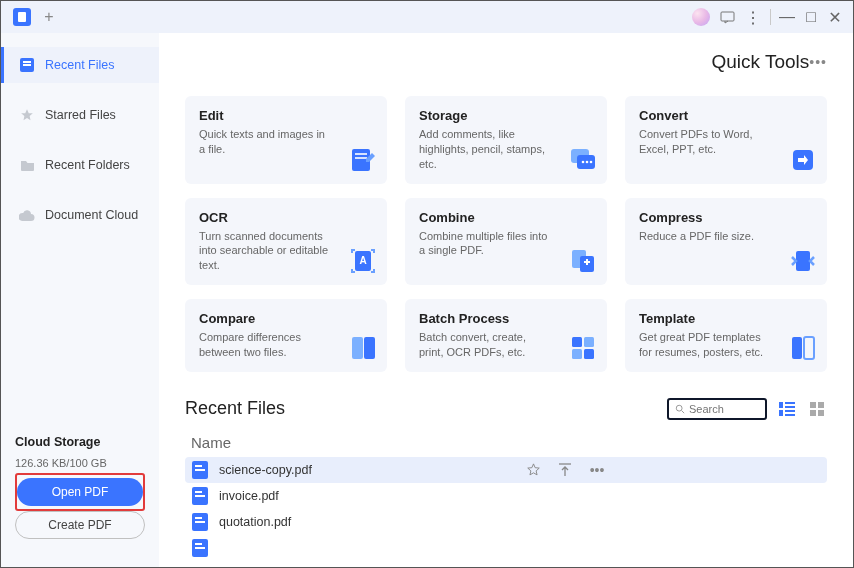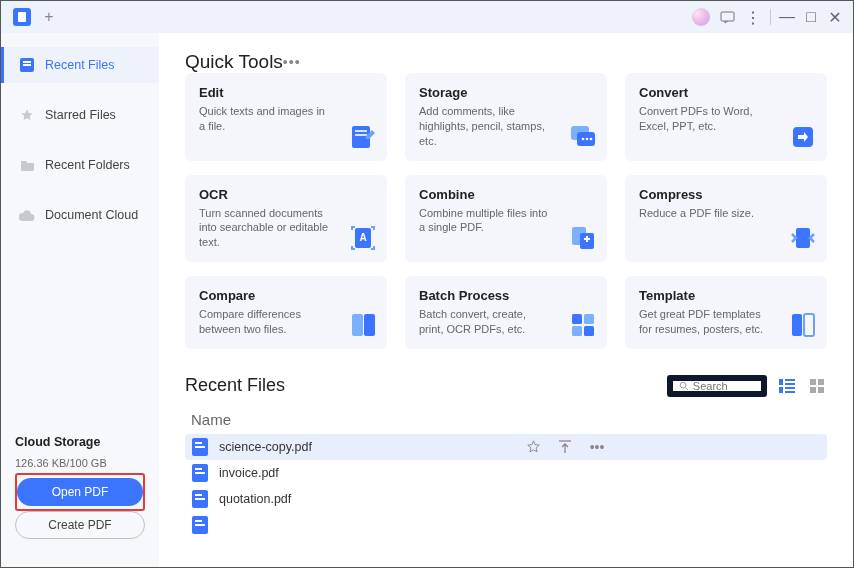--- a/index.html
+++ b/index.html
@@ -26,34 +26,34 @@
   .sb-bottom { padding: 0 14px 18px 14px;}
   .cs-title { font-size:12.5px; font-weight:600; color:#222; margin-bottom:8px;}
   .cs-usage { font-size:11px; color:#666; margin-bottom:4px;}
   .btn { width:100%; height:28px; border-radius:14px; font-size:12px; display:flex; align-items:center; justify-content:center; cursor:pointer; margin-bottom:10px;}
   .btn-primary { background:#3a74ff; color:#fff; border:none;}
   .btn-outline { background:transparent; color:#444; border:1px solid #c0c0c0;}
   .highlight-box { border:2px solid #e23b3b; border-radius:3px; padding:3px 0; }
   .highlight-box .btn { margin-bottom:0;}
   
   .content { flex:1; padding: 18px 26px 0 26px; overflow:hidden; background:#fff;}
-  .qt-header { display:flex; justify-content:flex-start; align-items:center; margin-bottom:0;}
+  .qt-header { display:flex; justify-content:flex-end; align-items:center; margin-bottom:23px;}
   .qt-title { font-size:19px; font-weight:500; color:#222;}
   .dots { color:#888; letter-spacing:1px; font-size:14px;}
   
   .tools-grid { display:grid; grid-template-columns: repeat(3, 1fr); gap: 14px 18px; margin-bottom:26px;}
   .tool-card { background:#f4f6fb; border-radius:6px; padding:12px 14px; position:relative; min-height:72px; cursor:pointer;}
   .tool-title { font-size:13px; font-weight:600; color:#222; margin-bottom:4px;}
   .tool-desc { font-size:11px; color:#666; line-height:1.35; max-width:130px;}
   .tool-icon { position:absolute; right:10px; bottom:10px; width:28px; height:28px; display:flex; align-items:center; justify-content:center;}
   
   .rf-header { display:flex; justify-content:space-between; align-items:center; margin-bottom:10px;}
   .rf-title { font-size:18px; font-weight:500; color:#222;}
   .rf-controls { display:flex; align-items:center; gap:10px;}
-  .search-box { width:100px; height:22px; border:6px solid #0f172a; border-radius:3px; display:flex; align-items:center; padding:0 6px; gap:4px;}
+  .search-box { width:100px; height:22px; border:2px solid #0f172a; border-radius:3px; display:flex; align-items:center; padding:0 6px; gap:4px;}
   .search-box input { border:none; outline:none; width:100%; font-size:11px; background:transparent;}
   .view-btn { width:20px; height:20px; display:flex; align-items:center; justify-content:center; color:#666; cursor:pointer;}
   
   .file-list-header { font-size:15px; color:#666; padding: 4px 6px 6px 6px;}
   .file-row { display:flex; align-items:center; padding: 4px 6px; border-radius:4px; font-size:12.5px; color:#333; gap:10px; cursor:pointer;}
   .file-row.active { background:#e8eefc;}
   .file-icon { width:18px; height:18px; display:flex; align-items:center; justify-content:center;}
   .file-name { flex:1;}
   .file-actions { display:flex; gap:16px; align-items:center; color:#777; margin-right:216px;}
   .fa-item { width:16px; height:16px; display:flex; align-items:center; justify-content:center;}

